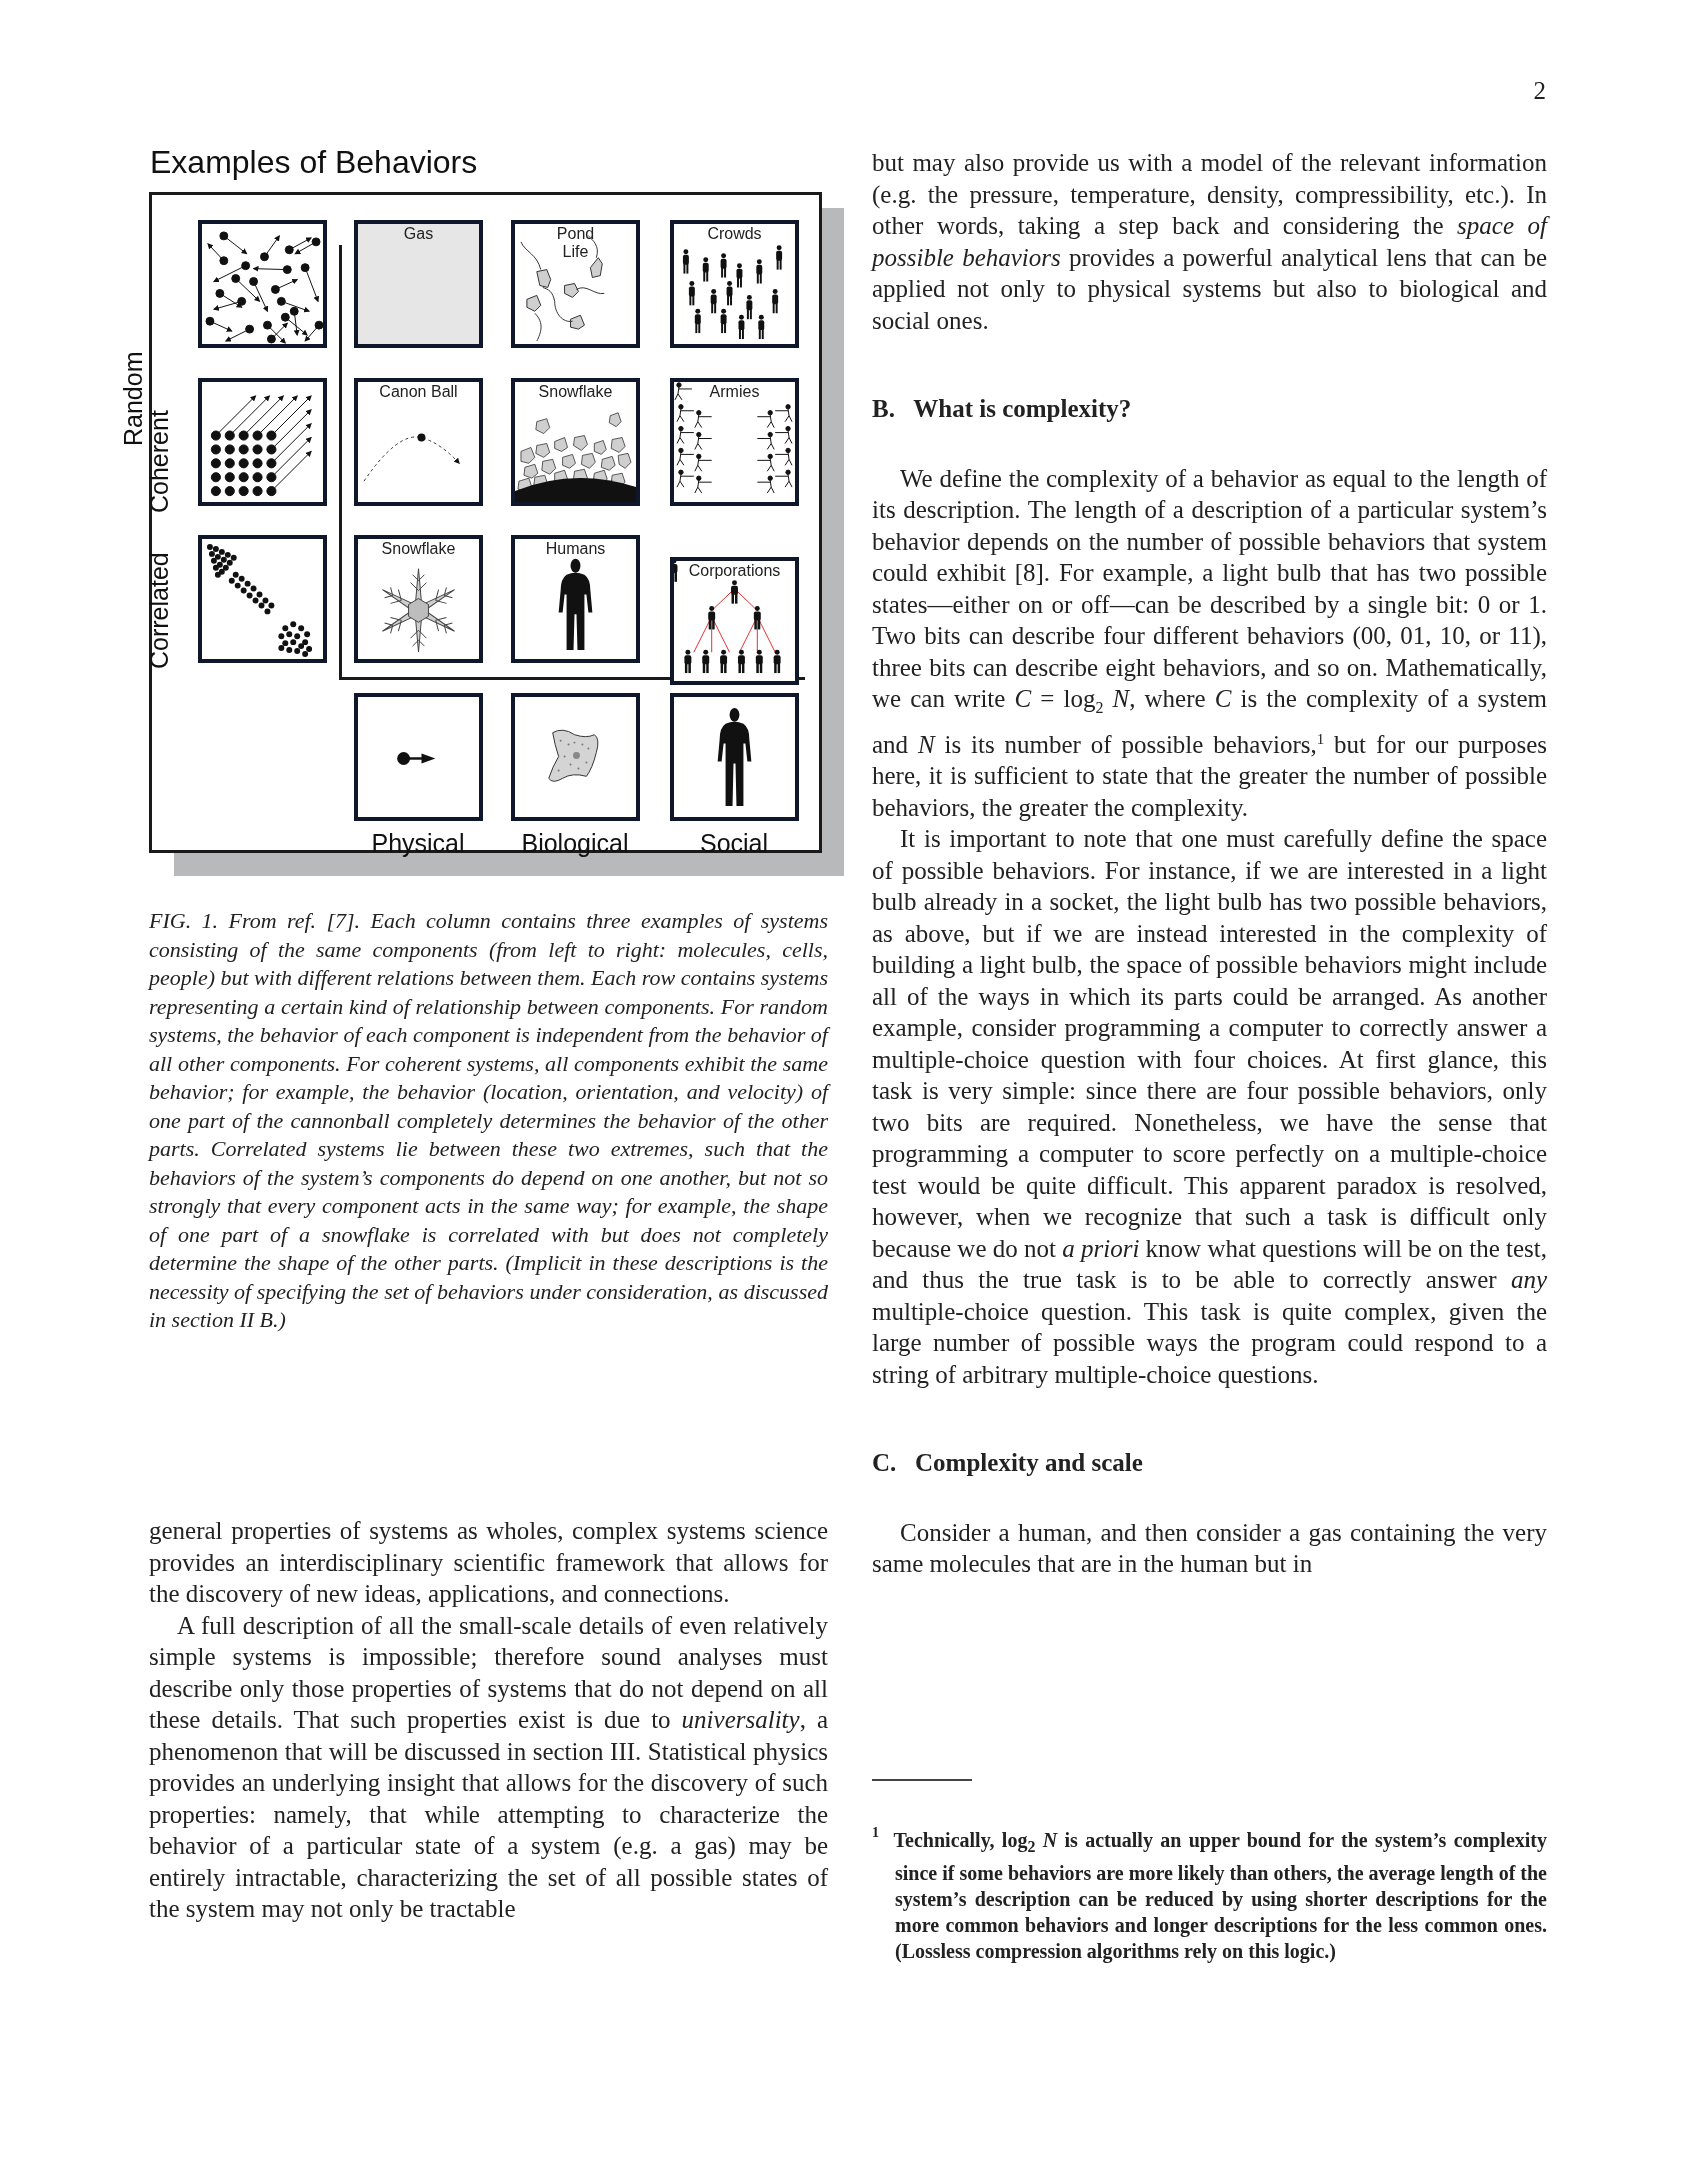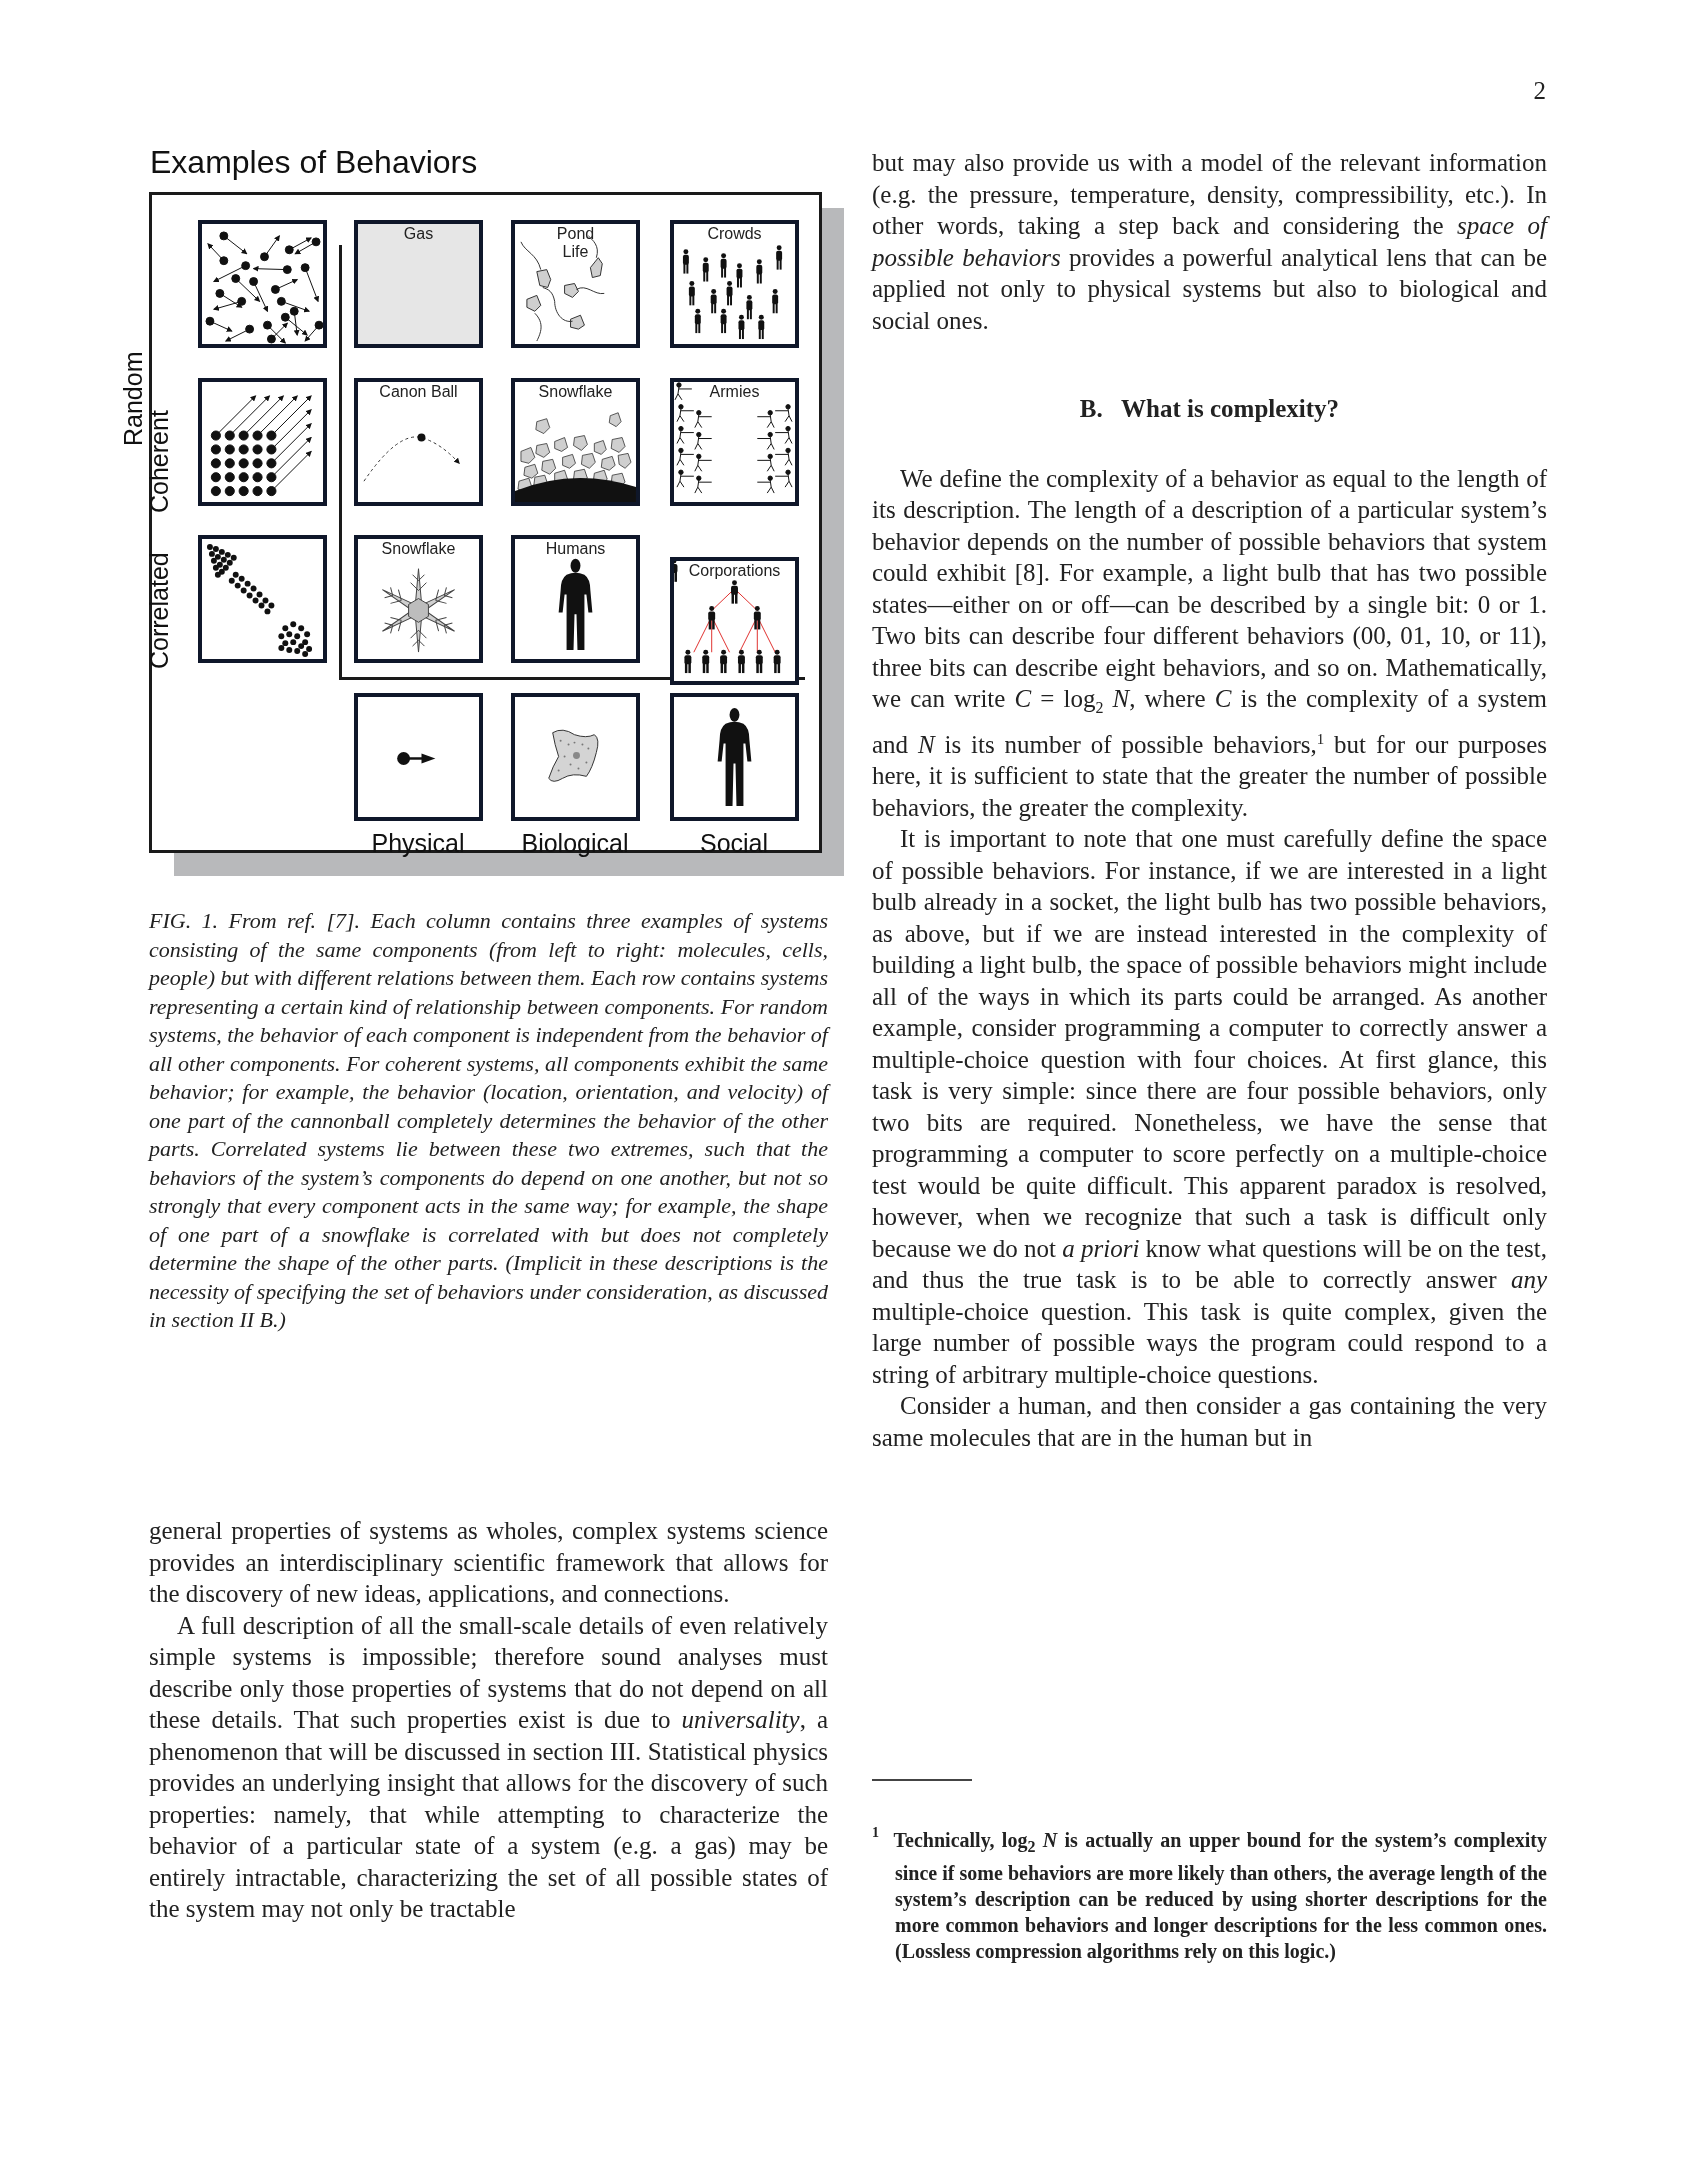--- a/index.html
+++ b/index.html
@@ -3,21 +3,21 @@
 <meta charset="utf-8">
 <style>
   html,body{margin:0;padding:0;background:#fff;}
   body{width:1683px;height:2178px;position:relative;overflow:hidden;font-family:"DejaVu Serif","Liberation Serif",serif;color:#222;}
   #page-number{position:absolute;top:77px;right:137px;font-size:25px;font-family:"Liberation Serif",serif;}
   .col{position:absolute;font-family:"Liberation Serif",serif;font-size:25px;line-height:31.5px;text-align:justify;}
   .col p{margin:0;}
   .indent{text-indent:28px;}
   #left-col{left:149px;width:679px;}
   #right-col{left:872px;width:675px;}
-  .section-head{font-weight:bold;text-align:center;font-size:25px;}
+  .section-head{font-weight:bold;text-align:left;font-size:25px;}
   .caption{font-size:22px;line-height:28.5px;text-align:justify;}
   .footnote{font-size:20px;line-height:26px;text-align:justify;font-weight:bold;}
   .fn-mark{font-size:14px;vertical-align:super;position:relative;top:-2px;}
   sub{font-size:16px;}
   sup{font-size:15px;}
   
   #figure{position:absolute;left:149px;top:144px;width:823px;height:733px;}
   #fig-title{position:absolute;left:1px;top:0;font-size:32px;font-family:"Liberation Sans",sans-serif;color:#111;}
   #fig-shadow{position:absolute;left:25px;top:64px;width:670px;height:668px;background:#b8b9bb;}
   #fig-frame{position:absolute;left:0;top:48px;width:673px;height:661px;border:3px solid #1a1a1a;background:#fff;box-sizing:border-box;}
@@ -499,20 +499,21 @@
 
 <div id="right-col" class="col" style="top:147px;">
   <p><span>but may also provide us with a model of the relevant information (e.g. the pressure, temperature, density, compressibility, etc.). In other words, taking a step back and considering the </span><i>space of possible behaviors</i><span> provides a powerful analytical lens that can be applied not only to physical systems but also to biological and social ones.</span></p>
 
   <p class="section-head" style="margin-top:57px;margin-bottom:38px;white-space:pre;">B.   What is complexity?</p>
 
   <p class="indent"><span>We define the complexity of a behavior as equal to the length of its description. The length of a description of a particular system’s behavior depends on the number of possible behaviors that system could exhibit [8]. For example, a light bulb that has two possible states—either on or off—can be described by a single bit: 0 or 1. Two bits can describe four different behaviors (00, 01, 10, or 11), three bits can describe eight behaviors, and so on. Mathematically, we can write </span><i>C</i><span> = log</span><sub>2</sub> <i>N</i><span>, where </span><i>C</i><span> is the complexity of a system and </span><i>N</i><span> is its number of possible behaviors,</span><sup>1</sup><span> but for our purposes here, it is sufficient to state that the greater the number of possible behaviors, the greater the complexity.</span></p>
 
   <p class="indent"><span>It is important to note that one must carefully define the space of possible behaviors. For instance, if we are interested in a light bulb already in a socket, the light bulb has two possible behaviors, as above, but if we are instead interested in the complexity of building a light bulb, the space of possible behaviors might include all of the ways in which its parts could be arranged. As another example, consider programming a computer to correctly answer a multiple-choice question with four choices. At first glance, this task is very simple: since there are four possible behaviors, only two bits are required. Nonetheless, we have the sense that programming a computer to score perfectly on a multiple-choice test would be quite difficult. This apparent paradox is resolved, however, when we recognize that such a task is difficult only because we do not </span><i>a priori</i><span> know what questions will be on the test, and thus the true task is to be able to correctly answer </span><i>any</i><span> multiple-choice question. This task is quite complex, given the large number of possible ways the program could respond to a string of arbitrary multiple-choice questions.</span></p>
 
+  <p class="section-head" style="margin-top:57px;margin-bottom:38px;white-space:pre;">C.   Complexity and scale</p>
 
   <p class="indent">Consider a human, and then consider a gas containing the very same molecules that are in the human but in</p>
 </div>
 
 <div id="footnote-rule"></div>
 
 <div class="col footnote" style="left:872px;top:1822px;width:675px;">
   <p style="padding-left:23px;text-indent:-23px;"><span class="fn-mark">1</span>&nbsp;&nbsp;<span>Technically, log</span><sub>2</sub> <i>N</i><span> is actually an upper bound for the system’s complexity since if some behaviors are more likely than others, the average length of the system’s description can be reduced by using shorter descriptions for the more common behaviors and longer descriptions for the less common ones. (Lossless compression algorithms rely on this logic.)</span></p>
 </div>
 

